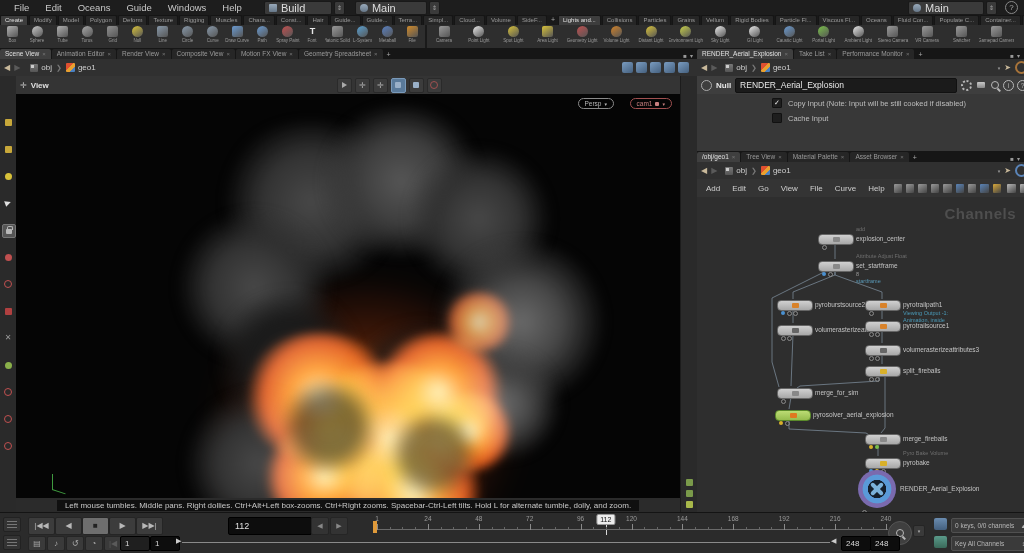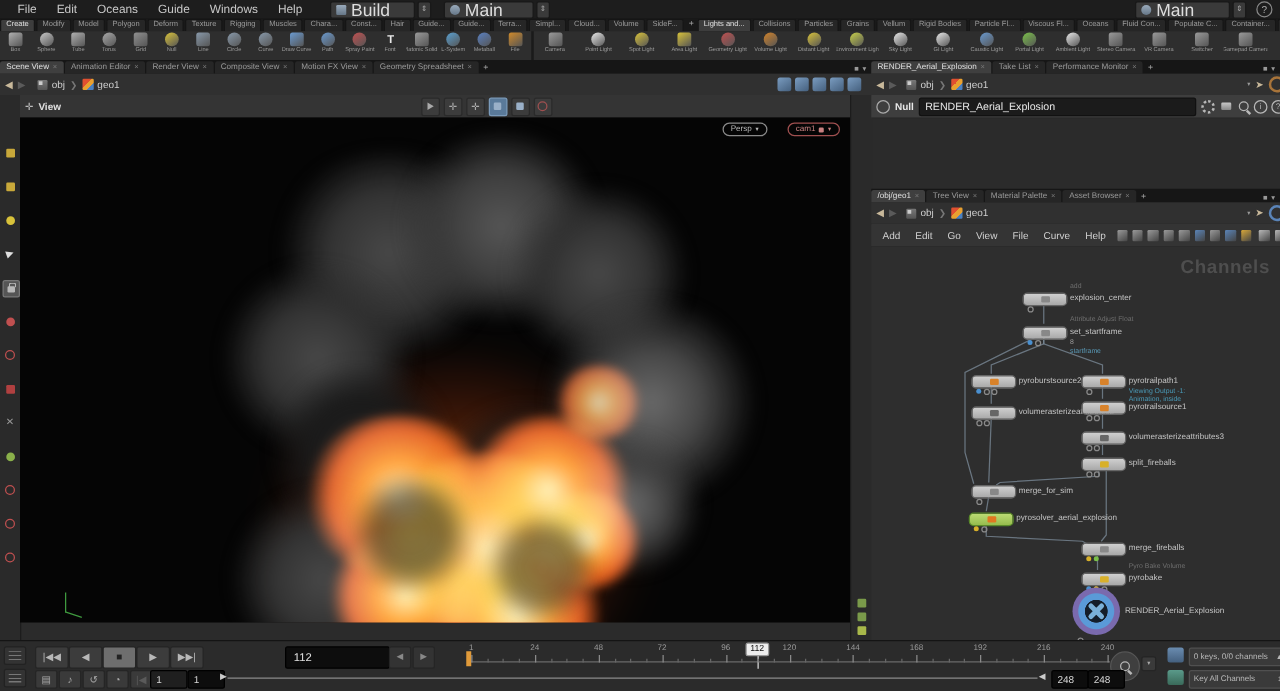--- a/index.html
+++ b/index.html
@@ -6,21 +6,21 @@
   #root{position:relative;width:1024px;height:553px;background:#2b2b2b;overflow:hidden;
         font-family:"Liberation Sans","DejaVu Sans",sans-serif;color:#c0c0c0;
         -webkit-font-smoothing:antialiased}
   .abs{position:absolute}
   .row{display:flex;align-items:center}
 
   
   #menubar{left:0;top:0;width:1024px;height:15px;background:#1d1d1d;border-bottom:1px solid #111}
   .menu-item{font-size:9.5px;color:#c8c8c8;padding:0 8px;line-height:15px;cursor:default}
   .combo{height:12px;background:#3a3a3a;border:1px solid #191919;border-radius:2px;
-         display:flex;align-items:center;font-size:14px;color:#ddd;padding:0 4px;gap:4px}
+         display:flex;align-items:center;font-size:11px;color:#ddd;padding:0 4px;gap:4px}
   .combo .cicon{width:8px;height:8px;background:linear-gradient(#9ab,#678);border-radius:1px}
   .spin{width:9px;height:12px;background:#3a3a3a;border:1px solid #191919;border-radius:2px;
         font-size:6px;color:#aaa;text-align:center;line-height:12px}
   .helpcirc{width:11px;height:11px;border:1px solid #888;border-radius:50%;font-size:8px;
             color:#aaa;text-align:center;line-height:11px}
 
   
   #shelftabs{left:0;top:15px;width:1024px;height:10px;background:#191919;display:flex;overflow:hidden}
   .shelf-tab{font-size:6px;color:#9a9a9a;background:#262626;border:1px solid #151515;border-bottom:none;
              padding:0 4px;line-height:9px;white-space:nowrap;border-radius:2px 2px 0 0;margin-right:1px}
@@ -557,20 +557,23 @@
         <span class="s-sq" style="background: rgb(122, 154, 74);"></span>
       </div>
       <div class="stowic" style="top: 411px;">
         <span class="s-sq" style="background: rgb(122, 154, 74);"></span>
       </div>
       <div class="stowic" style="top: 422px;">
         <span class="s-sq" style="background: rgb(168, 184, 74);"></span>
       </div>
     </div>
 
+  <div class="abs" id="statusbar" style="left:16px;top:498px;width:664px;height:14px">
+    <span class="strip">Left mouse tumbles. Middle pans. Right dollies. Ctrl+Alt+Left box-zooms. Ctrl+Right zooms. Spacebar-Ctrl-Left tilts. Hold L for alternate tumble, dolly, and zoom.</span>
+  </div>
 
   <div class="abs pathbar" style="left:697px;top:59px;width:327px;height:17px">
     <span class="navarrow">◀</span>
     <span class="navarrow dim">▶</span>
     <span class="chip" style="margin-left:4px">
       <span class="net-ic"></span>
       <span>obj</span>
     </span>
     <span class="crumb-sep">❯</span>
     <span class="chip">
@@ -598,20 +601,30 @@
         </span>
         <span class="hicon">
           <span class="ic-circtxt">i</span>
         </span>
         <span class="hicon">
           <span class="ic-circtxt">?</span>
         </span>
       </span>
   </div>
 
+  <div class="abs" id="params" style="left:697px;top:94px;width:327px;height:57px">
+      <div class="prow" style="top: 4px;">
+        <span class="cb">✓</span>
+        <span class="plabel">Copy Input (Note: Input will be still cooked if disabled)</span>
+      </div>
+      <div class="prow" style="top: 19px;">
+        <span class="cb"></span>
+        <span class="plabel">Cache Input</span>
+      </div>
+    </div>
 
   <div class="abs ptabrow" id="ptabs-net" style="left:697px;top:151px;width:327px">
       <span class="ptab active">
         <span>/obj/geo1</span>
         <span class="x">×</span>
       </span>
       <span class="ptab">
         <span>Tree View</span>
         <span class="x">×</span>
       </span>

